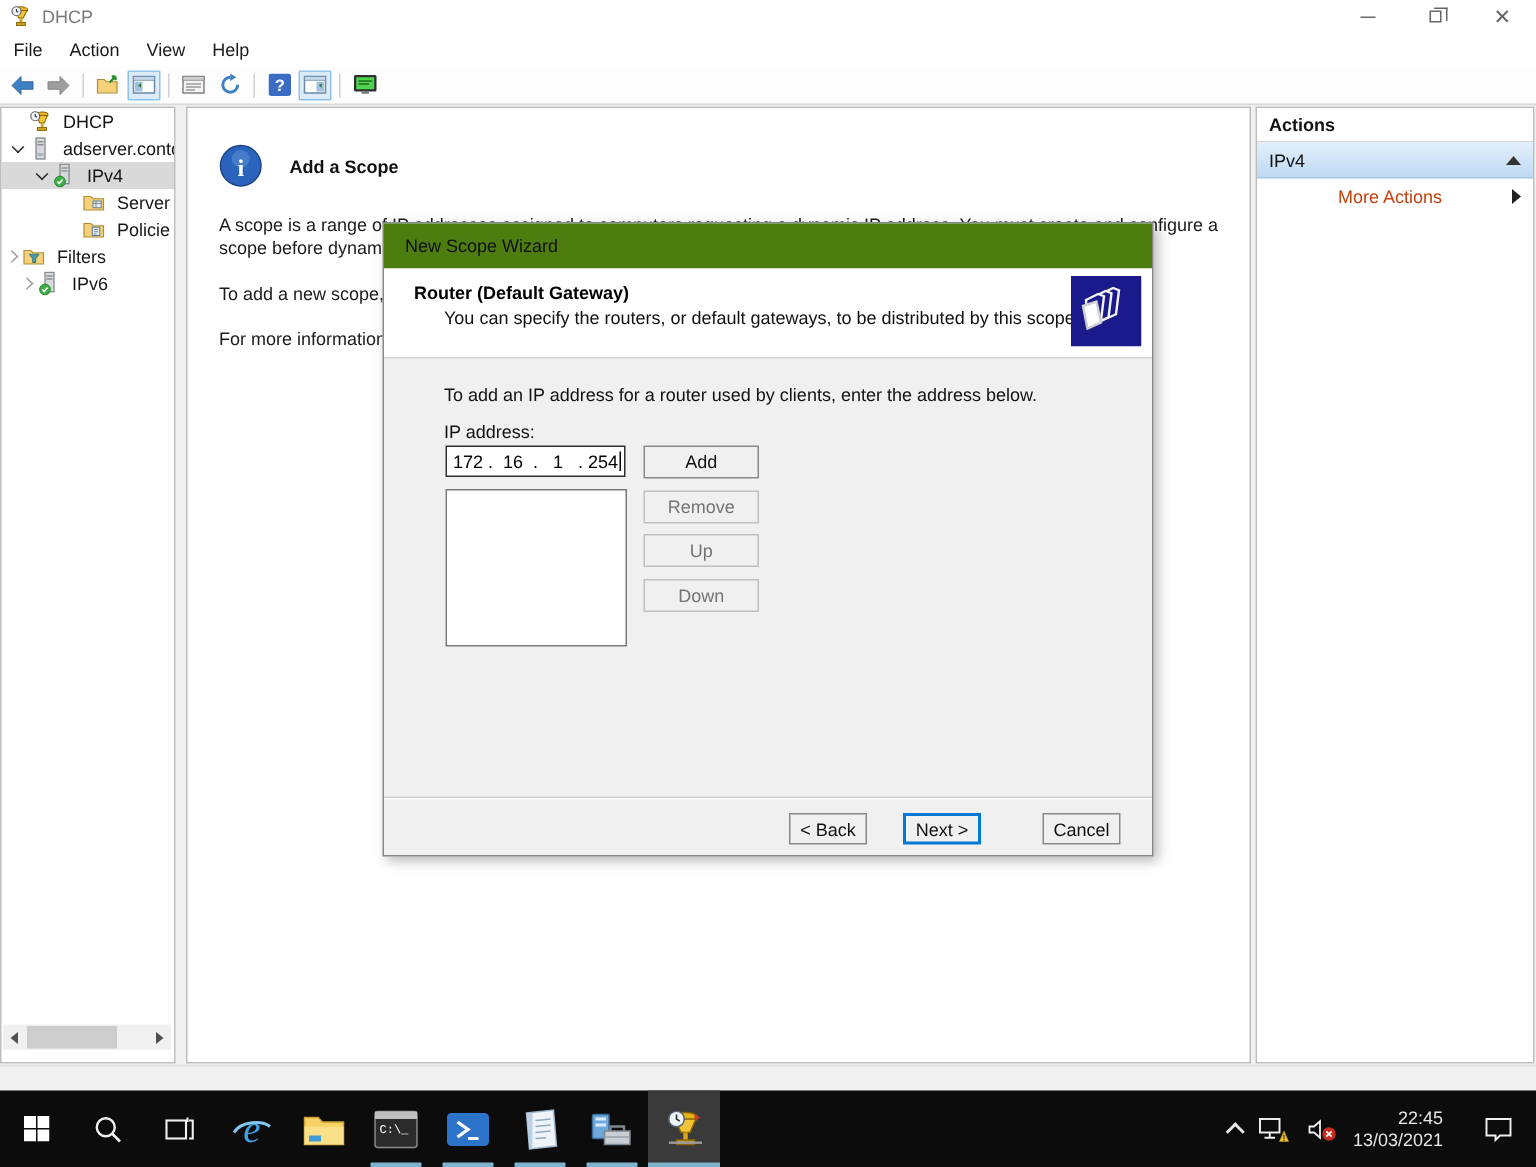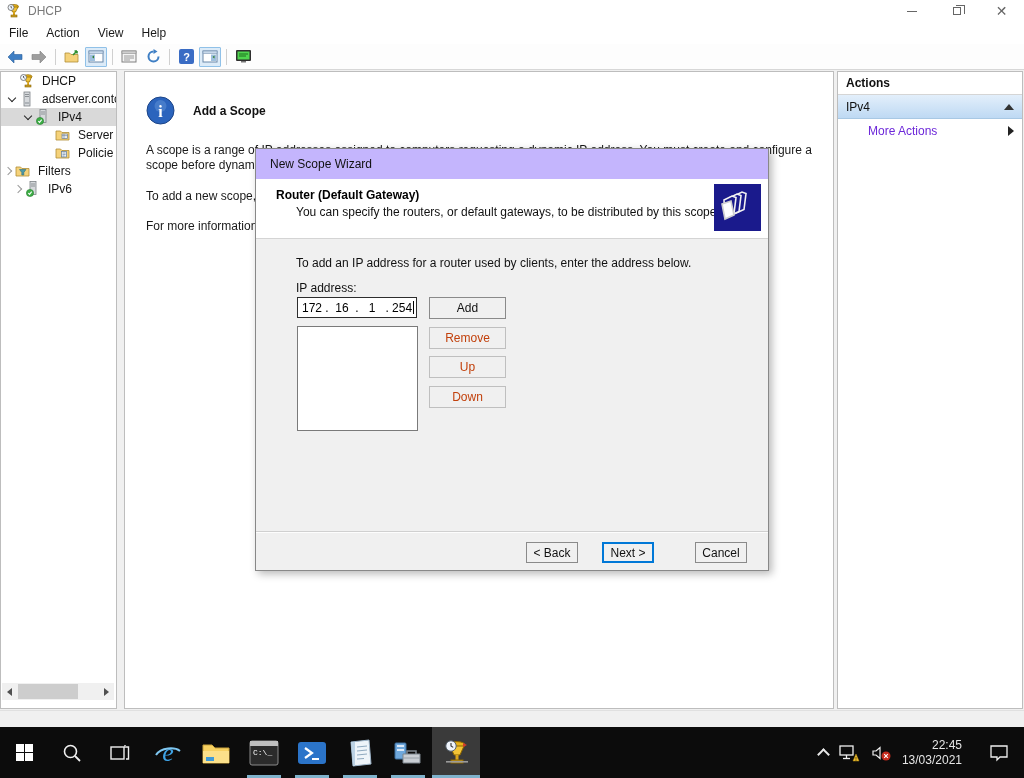--- a/index.html
+++ b/index.html
@@ -54,42 +54,42 @@
   .main-p { position:absolute; left:21px; font-size:12px; color:#1a1a1a; line-height:15px; width:675px; }
 
   .actions-pane { position:absolute; left:837px; top:71px; width:186px; height:638px; background:#fff;
     border:1px solid #bdbdbd; }
   .actions-header { height:23px; line-height:23px; padding-left:8px; font-weight:bold; font-size:12px;
     color:#111; border-bottom:1px solid #d5d5d5; }
   .actions-group { height:24px; display:flex; align-items:center; justify-content:space-between; padding:0 8px;
     font-size:12px; color:#111; background:linear-gradient(#e3effb,#bed9f3); border-bottom:1px solid #a8c8e4; }
   .tri-up { width:0; height:0; border-left:5px solid transparent; border-right:5px solid transparent; border-bottom:6px solid #333; }
   .more-actions { height:24px; display:flex; align-items:center; justify-content:space-between;
-    padding-left:30px; padding-right:8px; font-size:12px; color:#6d28d9; }
+    padding-left:30px; padding-right:8px; font-size:12px; color:#c2410c;margin-left:24px; }
   .tri-right { width:0; height:0; border-top:5px solid transparent; border-bottom:5px solid transparent; border-left:6px solid #222; }
 
   .status-strip { position:absolute; left:0; top:710px; width:100%; height:17px; background:#f0f0f0; border-top:1px solid #e0e0e0; }
 
   
   .dialog { position:absolute; left:255px; top:148px; width:514px; height:423px; background:#f0f0f0;
     border:1px solid #888; box-shadow:3px 3px 8px rgba(0,0,0,.28); font-size:12px; }
-  .dlg-titlebar { height:30px; background:#c4b5fd; display:flex; align-items:center; padding-left:14px; color:#111; }
+  .dlg-titlebar { height:30px; background:#4d7c0f; display:flex; align-items:center; padding-left:14px; color:#111; }
   .dlg-header { position:absolute; left:0; top:30px; width:100%; height:60px; background:#fff; border-bottom:1px solid #d4d4d4; }
   .dlg-page-title { position:absolute; left:20px; top:9px; font-weight:bold; color:#000; }
   .dlg-page-sub { position:absolute; left:40px; top:26px; color:#111; }
   .dlg-art { position:absolute; right:7px; top:5px; }
   .dlg-instruction { position:absolute; left:40px; top:107px; color:#111; }
   .ip-label { position:absolute; left:40px; top:132px; color:#111; }
   .ip-field { position:absolute; left:41px; top:148px; width:120px; height:21px; background:#fff;
     border:1px solid #2d2d2d; display:flex; align-items:center; padding-left:4px; white-space:pre; color:#000; }
   .caret { width:1px; height:13px; background:#000; margin-left:1px; }
   .listbox { position:absolute; left:41px; top:177px; width:121px; height:105px; background:#fff; border:1px solid #7a7a7a; }
   .side-btn { position:absolute; left:173px; width:77px; height:22px; background:#f0f0f0; border:1px solid #8a8a8a;
     font-size:12px; color:#111; display:flex; align-items:center; justify-content:center; }
-  .side-btn.disabled { border-color:#bfbfbf; color:#c2410c; }
+  .side-btn.disabled { border-color:#bfbfbf; color:#737373; }
   .dlg-footer-sep { position:absolute; left:0px; top:382px; width:100%; height:2px;
     border-top:1px solid #d0d0d0; border-bottom:1px solid #fdfdfd; }
   .dlg-btn { position:absolute; top:393px; width:52px; height:21px; background:#f0f0f0; border:1px solid #8a8a8a;
     font-size:12px; color:#111; display:flex; align-items:center; justify-content:center; }
   .dlg-btn.default { border:2px solid #0078d7; }
 
   
   .taskbar { position:absolute; left:0; top:727px; width:1024px; height:51px; background:#0c0c0c;
     display:flex; align-items:stretch; }
   .tb-app { width:48px; display:flex; align-items:center; justify-content:center; position:relative; }

